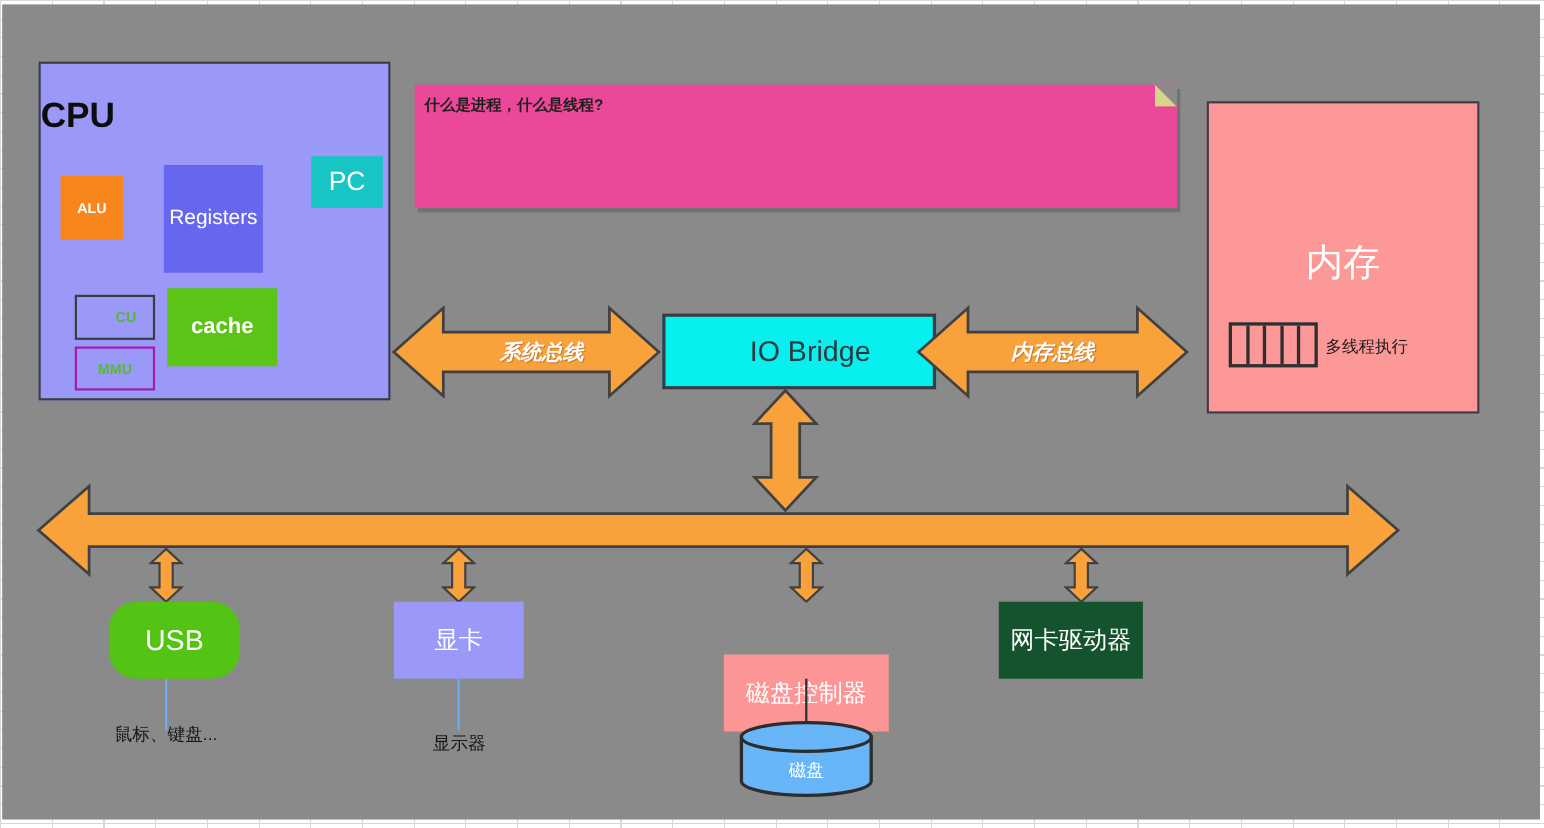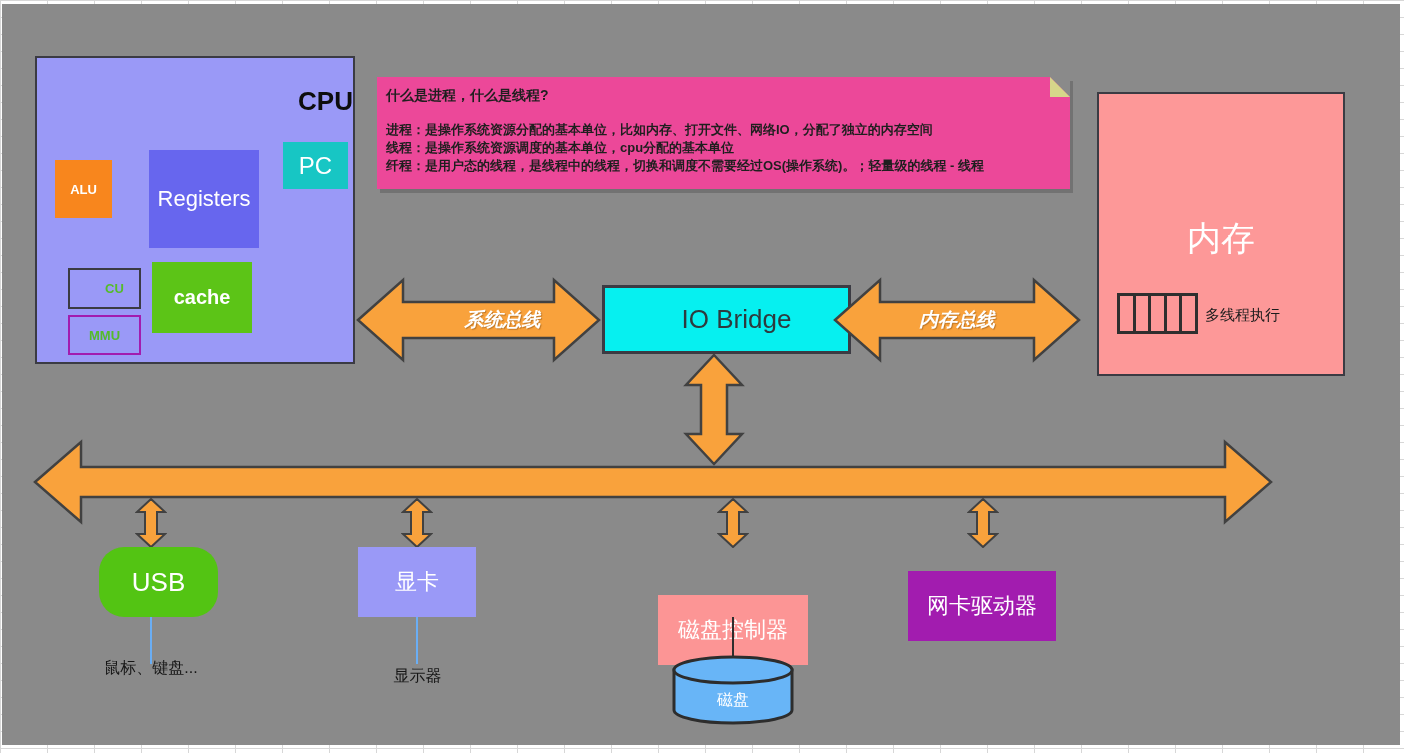--- a/index.html
+++ b/index.html
@@ -10,23 +10,23 @@
     background-image:
       repeating-linear-gradient(to right,#d7d7d7 0 1px,transparent 1px 47px),
       repeating-linear-gradient(to bottom,#d7d7d7 0 1px,transparent 1px 17px);
   }
   .canvas{position:absolute;left:2px;top:4px;width:1398px;height:741px;background:#8a8a8a;}
   .abs{position:absolute;box-sizing:border-box;}
   .center{display:flex;align-items:center;justify-content:center;text-align:center;}
 
   
   .cpu-box{left:33px;top:52px;width:320px;height:308px;background:#9a99f7;border:2px solid #3b3b43;}
-  .cpu-title{left:0;top:28px;width:100%;font-size:26px;font-weight:bold;color:#0d0d0d;text-align:right;}
+  .cpu-title{left:0;top:28px;width:100%;font-size:32px;font-weight:bold;color:#0d0d0d;text-align:left;}
   .alu-box{left:18px;top:102px;width:57px;height:58px;background:#f8861d;color:#fff;font-size:13px;font-weight:bold;}
-  .registers-box{left:112px;top:92px;width:110px;height:98px;background:#6766ee;color:#fff;font-size:22px;}
+  .registers-box{left:112px;top:92px;width:90px;height:98px;background:#6766ee;color:#fff;font-size:19px;}
   .pc-box{left:246px;top:84px;width:65px;height:47px;background:#17c6c4;color:#fff;font-size:24px;}
   .cu-box{left:31px;top:210px;width:73px;height:41px;border:2px solid #3b3b43;color:#55bb2a;font-size:13px;font-weight:bold;padding-left:20px;}
   .mmu-box{left:31px;top:257px;width:73px;height:40px;border:2px solid #a21caf;color:#55bb2a;font-size:13px;font-weight:bold;}
   .cache-box{left:115px;top:204px;width:100px;height:71px;background:#5cc417;color:#fff;font-size:20px;font-weight:bold;}
 
   
   .note{left:375px;top:73px;width:693px;height:112px;background:#ec4899;
         box-shadow:3px 4px 0 rgba(70,70,70,0.35);color:#1f1f1f;}
   .note-inner{position:absolute;left:9px;top:9px;right:26px;}
   .note-title{font-size:14px;font-weight:bold;line-height:18px;}
@@ -52,21 +52,21 @@
   .arrow-svg{display:block;}
   .arrow-poly{fill:#f9a23c;stroke:#414141;stroke-width:2.5;stroke-linejoin:miter;}
   .bus-label{color:#fff;font-weight:bold;font-style:italic;font-size:19px;
              text-shadow:1px 1px 1px rgba(80,40,0,0.35);}
 
   
   .device-box{top:543px;height:70px;color:#fff;font-size:22px;}
   .usb-box{left:97px;width:119px;background:#53c413;font-size:26px;border-radius:25px;}
   .gpu-box{left:356px;width:118px;background:#9a99f7;}
   .disk-controller-box{left:656px;width:150px;background:#fc9595;margin-top:48px;}
-  .nic-box{left:906px;width:148px;background:#a21caf;margin-top:24px;}
+  .nic-box{left:906px;width:131px;background:#14532d;}
 
   .attach-line{width:2px;background:#6aaef5;}
   .usb-line{left:148px;top:613px;height:47px;}
   .gpu-line{left:414px;top:613px;height:47px;}
   .disk-line{left:730px;top:613px;height:42px;background:#2d2d2d;}
 
   .attach-label{font-size:16px;color:#161616;text-align:right;}
   .mouse-label{left:84px;top:654px;width:130px;}
   .monitor-label{left:373px;top:662px;width:85px;}
   .disk-label{left:669px;top:686px;width:124px;color:#fff;font-size:16px;}
@@ -95,46 +95,41 @@
         <span>MMU</span>
       </div>
       <div class="abs center cache-box">
         <span>cache</span>
       </div>
     </div>
 
     <div class="abs note">
       <div class="note-inner">
         <div class="note-title">什么是进程，什么是线程?</div>
-        <div class="note-body">
-          <div class="note-line">进程：是操作系统资源分配的基本单位，比如内存、打开文件、网络IO，分配了独立的内存空间</div>
-          <div class="note-line">线程：是操作系统资源调度的基本单位，cpu分配的基本单位</div>
-          <div class="note-line">纤程：是用户态的线程，是线程中的线程，切换和调度不需要经过OS(操作系统)。；轻量级的线程 - 线程</div>
-        </div>
       </div>
       <div class="fold fold-cut"></div>
       <div class="fold fold-flap"></div>
     </div>
 
     <div class="abs memory-box">
       <div class="abs memory-title">内存</div>
       <div class="abs thread-icon">
         <div class="thread-cell"></div>
         <div class="thread-cell"></div>
         <div class="thread-cell"></div>
         <div class="thread-cell"></div>
         <div class="thread-cell"></div>
       </div>
       <div class="abs thread-label">多线程执行</div>
     </div>
 
     <svg class="abs arrow-svg" style="left:353px;top:273px;" width="247" height="86">
       <polygon class="arrow-poly" points="3,43 48,3 48,25 199,25 199,3 244,43 199,83 199,61 48,61 48,83"></polygon>
     </svg>
-    <div class="abs center bus-label" style="left:363px;top:273px;width:275px;height:86px;">
+    <div class="abs center bus-label" style="left:353px;top:273px;width:275px;height:86px;">
       <span>系统总线</span>
     </div>
 
     <div class="abs center io-bridge">
       <span>IO Bridge</span>
     </div>
 
     <svg class="abs arrow-svg" style="left:830px;top:273px;" width="250" height="86">
       <polygon class="arrow-poly" points="3,43 48,3 48,25 202,25 202,3 247,43 202,83 202,61 48,61 48,83"></polygon>
     </svg>

